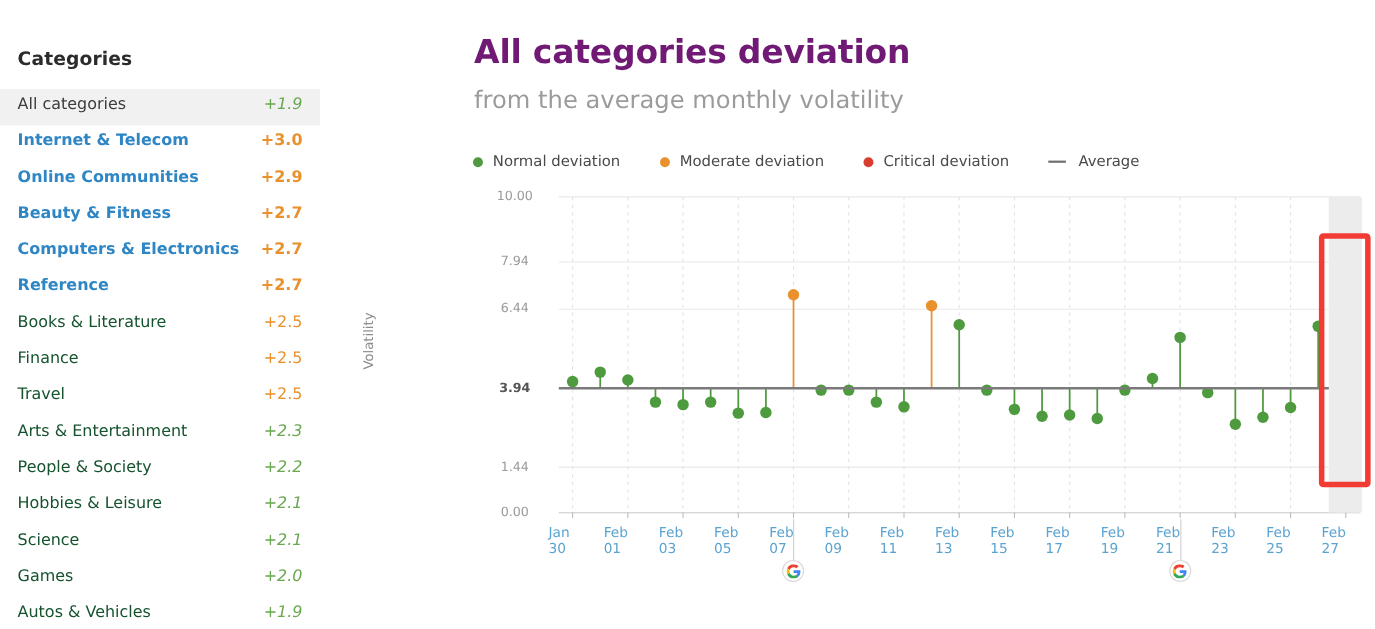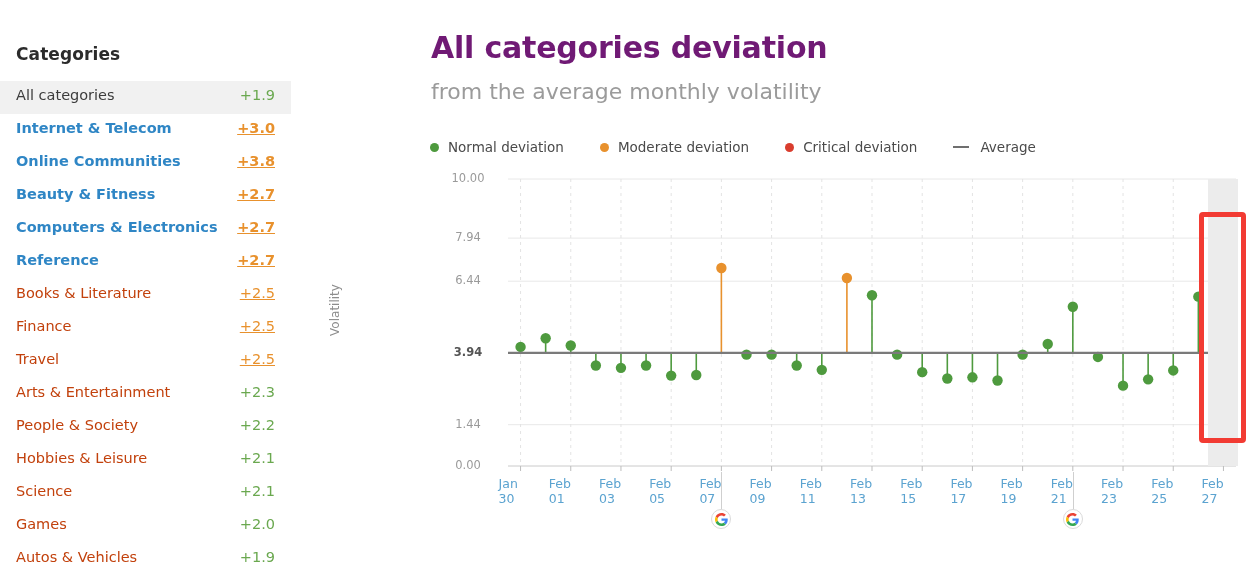--- a/index.html
+++ b/index.html
@@ -29,33 +29,33 @@
   .cat-row {
     position: relative; height: 33px;
     display: flex; align-items: center;
     padding: 0 16px 5px 16px;
     cursor: pointer;
   }
   .cat-row.selected { background: #f1f1f1; }
   .cat-name {
     flex: 1 1 auto;
     font-size: 14.5px;
-    color: #c2410c;
+    color: #14532d;
     white-space: nowrap;
   }
   .cat-row.selected .cat-name { color: #3c3c3c; }
   .cat-row.bold .cat-name { font-weight: 700; color: #2f86c5; }
   .cat-val {
     flex: 0 0 auto;
     font-size: 14.5px;
     text-align: right;
   }
   .cat-row.bold .cat-val { font-weight: 700; }
-  .v-orange { color: #e8912d; text-decoration: underline; }
-  .v-green  { color: #6aa84f; }
+  .v-orange { color: #e8912d; }
+  .v-green  { color: #6aa84f; font-style: italic; }
 
   
   #chart-panel {
     position: absolute; left: 300px; top: 0;
     width: 950px; height: 572px;
   }
   #chart-title {
     position: absolute; left: 131px; top: 30px;
     font-size: 30px; font-weight: 700; color: #701a75;
     letter-spacing: -.2px;
@@ -130,21 +130,21 @@
         <div class="cat-row selected">
           <span class="cat-name">All categories</span>
           <span class="cat-val v-green">+1.9</span>
         </div>
         <div class="cat-row bold">
           <span class="cat-name">Internet &amp; Telecom</span>
           <span class="cat-val v-orange">+3.0</span>
         </div>
         <div class="cat-row bold">
           <span class="cat-name">Online Communities</span>
-          <span class="cat-val v-orange">+3.8</span>
+          <span class="cat-val v-orange">+2.9</span>
         </div>
         <div class="cat-row bold">
           <span class="cat-name">Beauty &amp; Fitness</span>
           <span class="cat-val v-orange">+2.7</span>
         </div>
         <div class="cat-row bold">
           <span class="cat-name">Computers &amp; Electronics</span>
           <span class="cat-val v-orange">+2.7</span>
         </div>
         <div class="cat-row bold">

